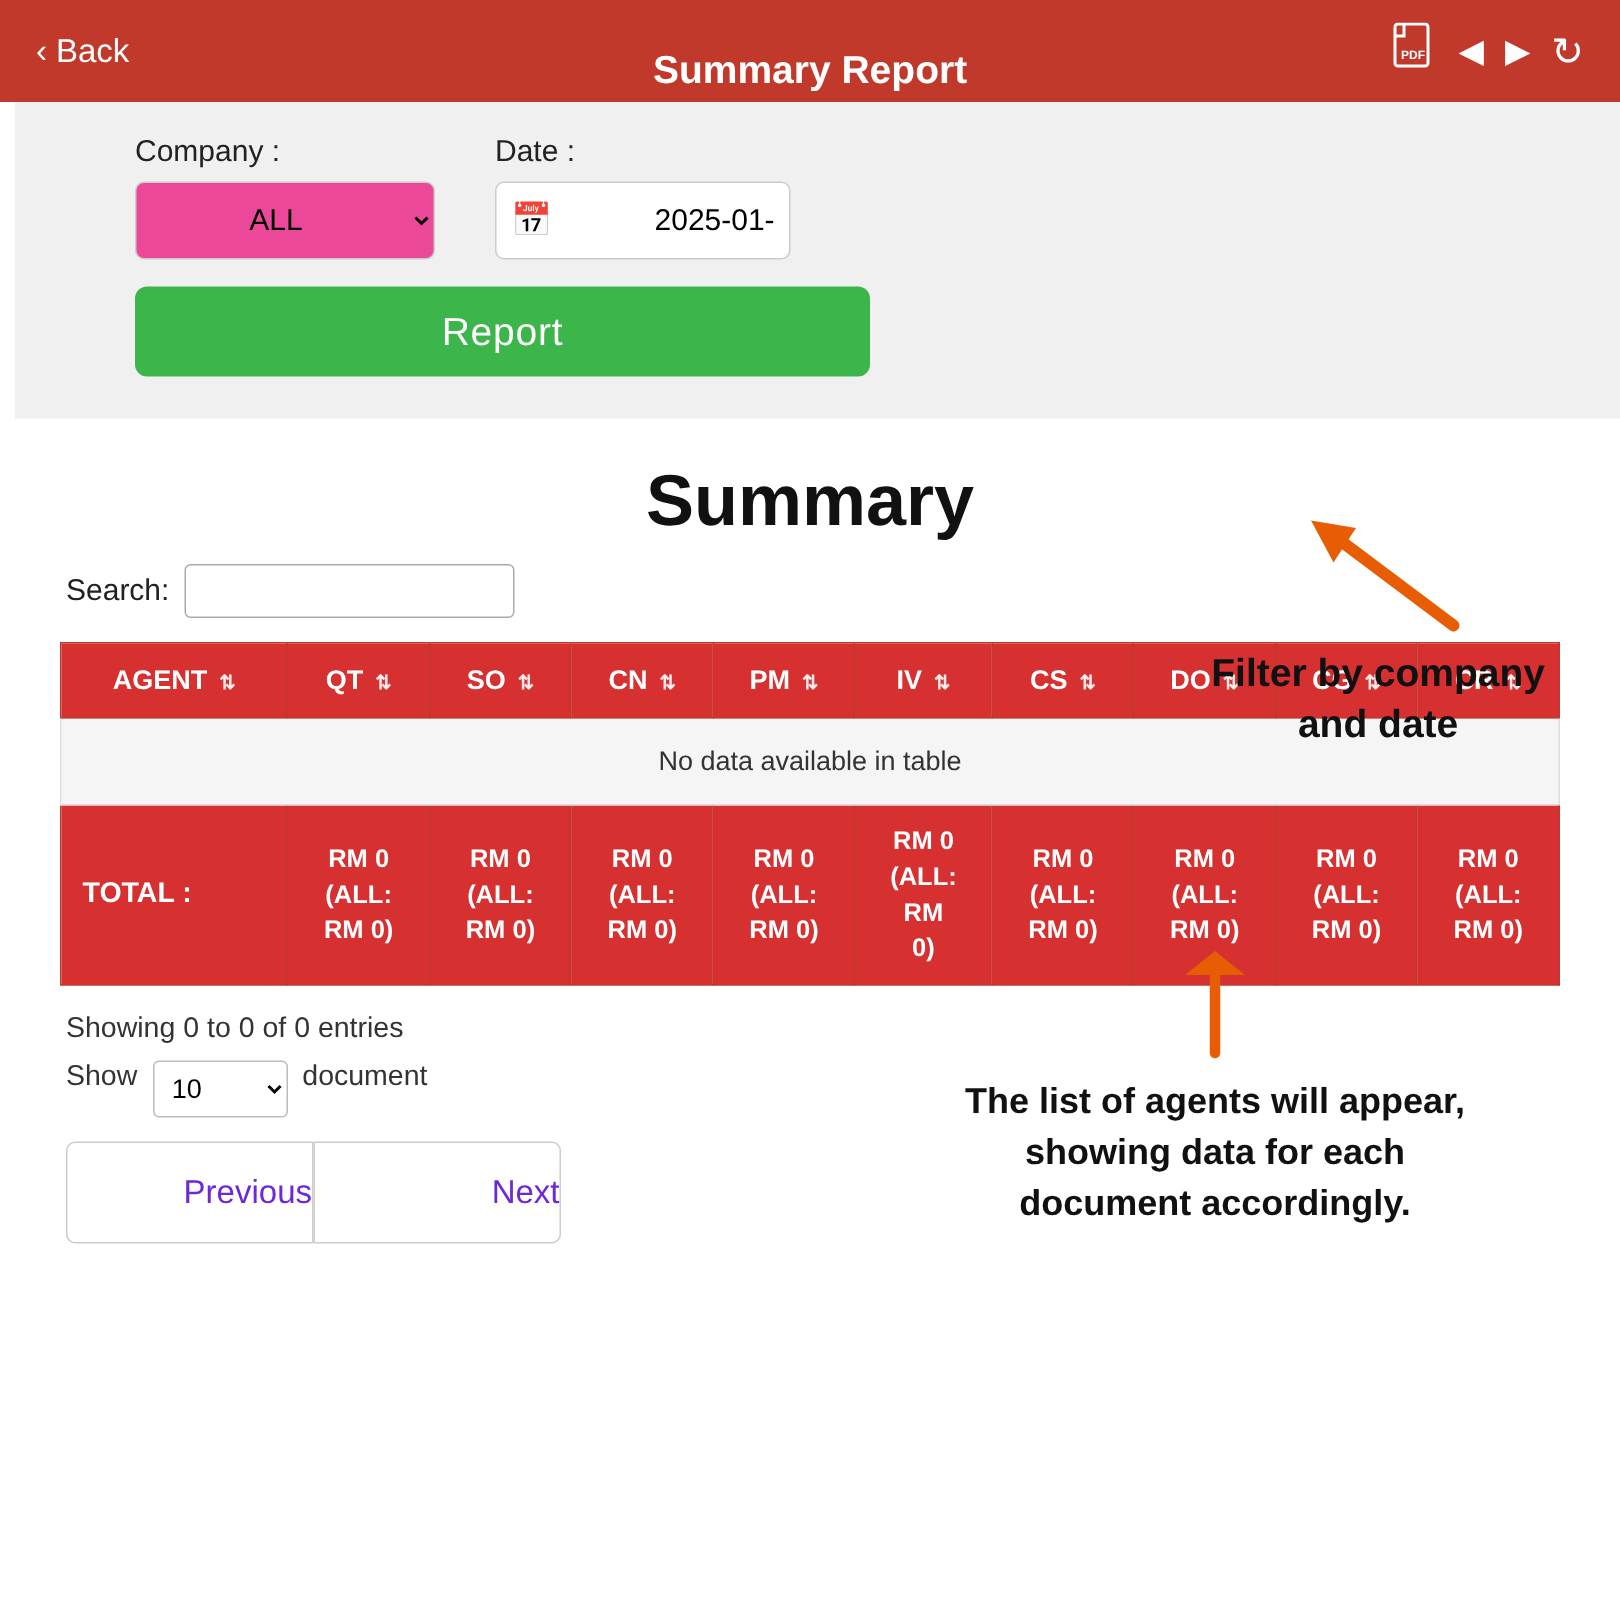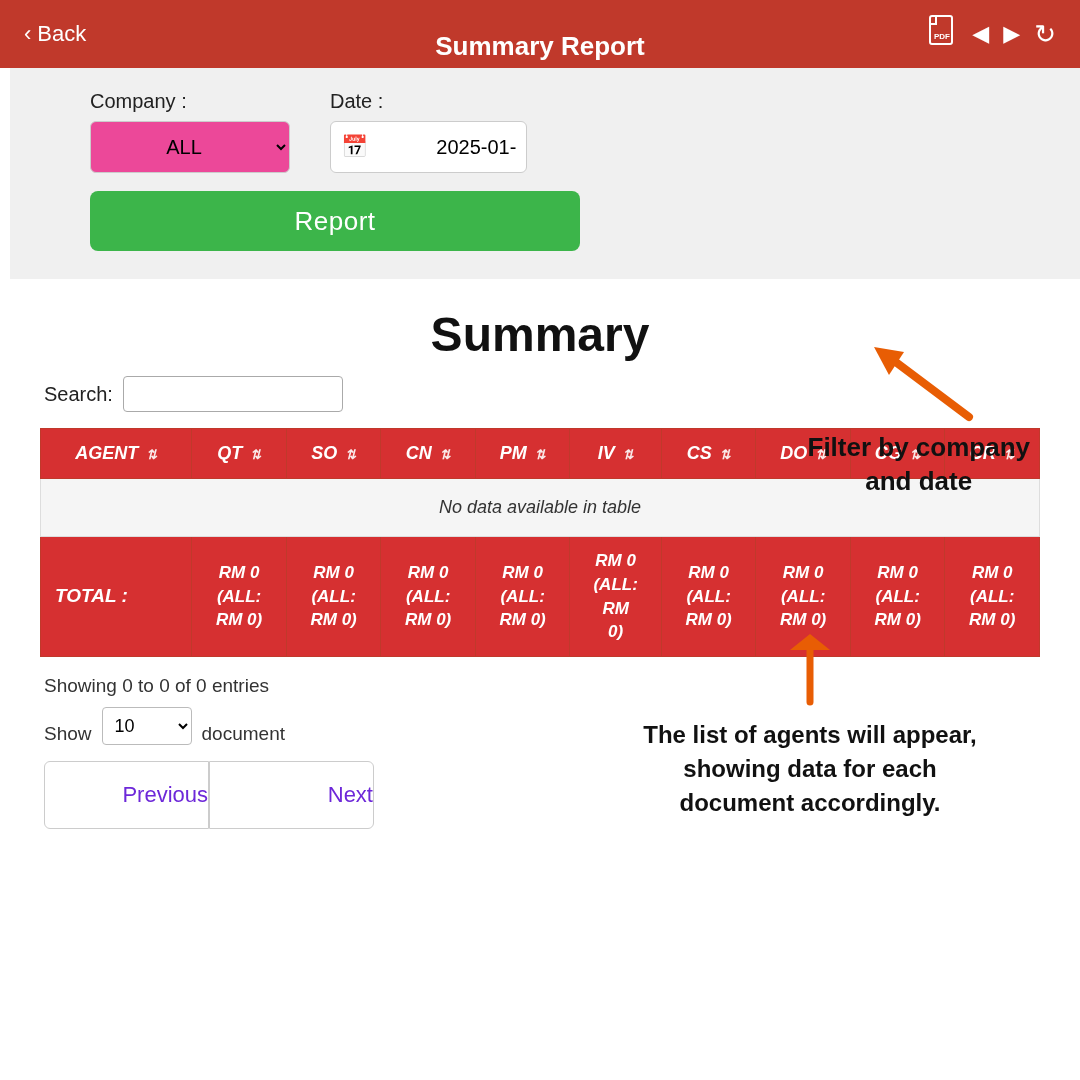--- a/index.html
+++ b/index.html
@@ -151,21 +151,20 @@
       border-radius: 4px;
       font-size: 18px;
       padding: 0 8px;
     }
 
     
     .summary-table {
       width: 100%;
       border-collapse: collapse;
       font-size: 17px;
-      font-style: italic;
     }
     .summary-table thead tr {
       background: #d63031;
     }
     .summary-table thead th {
       color: #fff;
       font-weight: 700;
       padding: 14px 6px;
       text-align: center;
       border: 1px solid #c0392b;
@@ -208,21 +207,21 @@
       gap: 10px;
       margin-top: 18px;
       padding-left: 4px;
     }
     .showing-text {
       font-size: 19px;
       color: #333;
     }
     .show-row {
       display: flex;
-      align-items: flex-end;
+      align-items: flex-start;
       gap: 10px;
     }
     .show-label {
       font-size: 19px;
       color: #333;
     }
     .show-select {
       width: 90px;
       height: 38px;
       border: 1px solid #bbb;

